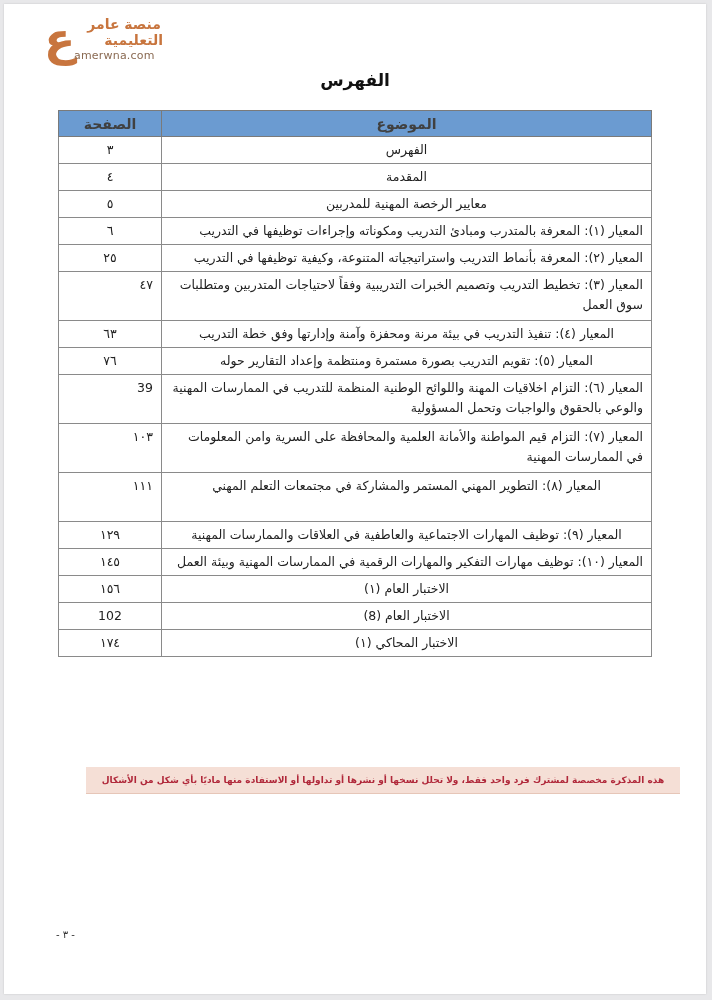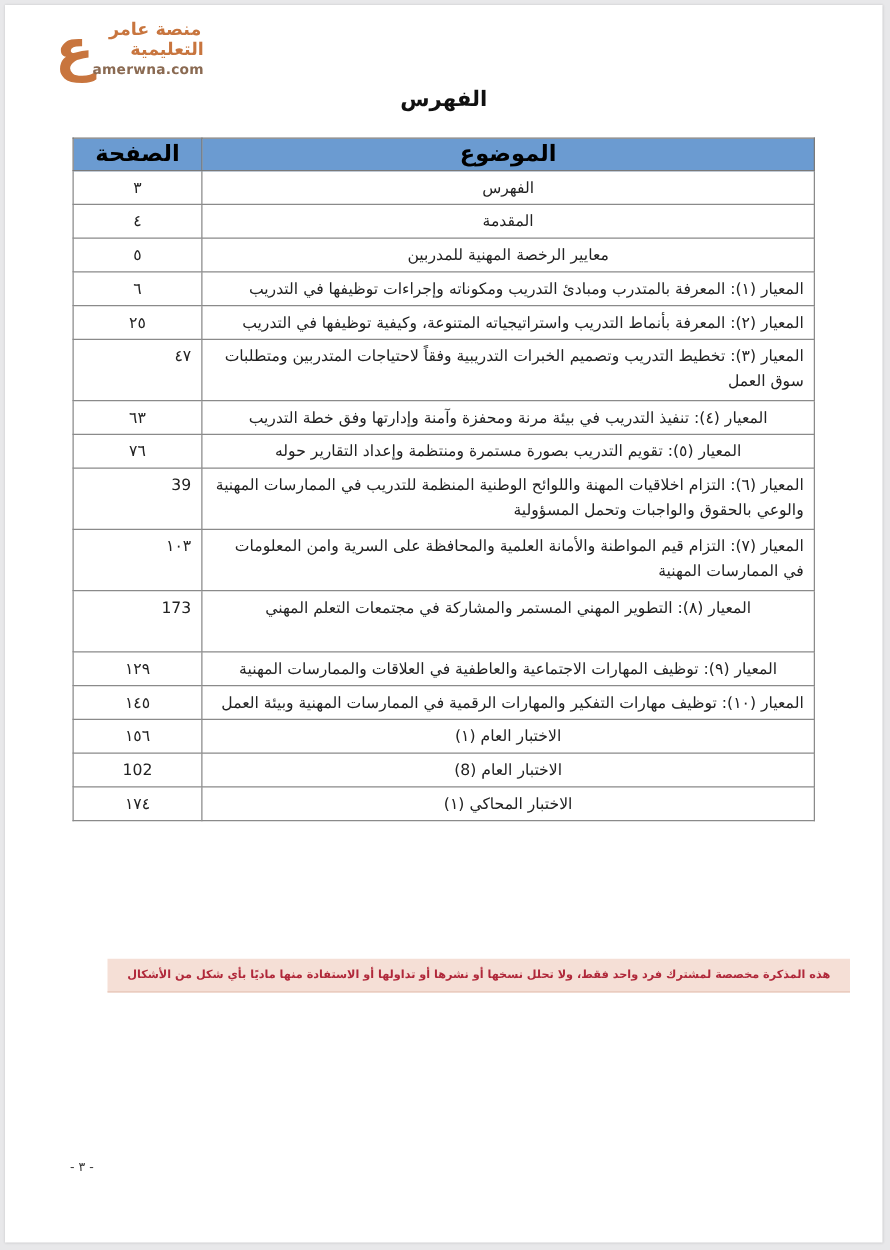--- a/index.html
+++ b/index.html
@@ -32,44 +32,44 @@
     color: #c8753e;
     font-size: 14px; line-height: 15px;
     font-weight: bold;
     white-space: nowrap;
     text-align: center;
   }
   .logo-ar1 { top: 3px; right: 8px; }
   .logo-ar2 { top: 19px; right: 6px; }
   .logo-url {
     position: absolute; left: 30px; top: 35px;
-    font-size: 11px; color: #8a6a52; font-weight: bold;
+    font-size: 11px; color: #8a6a52; font-weight: normal;
     letter-spacing: 0.2px;
   }
   .page-title {
     position: absolute; left: 0; right: 0; top: 66px;
     text-align: center;
     direction: rtl;
     font-size: 17px; font-weight: bold; color: #111;
   }
   table.toc {
     position: absolute; left: 54px; top: 106px;
     width: 594px;
     border-collapse: collapse;
     direction: rtl;
     font-size: 12.5px;
     color: #222;
   }
   table.toc th {
     background: #6b9bd1;
-    color: #000000;
+    color: #404040;
     font-weight: bold;
     height: 23px;
     border: 1px solid #7a7a7a;
-    font-size: 18px;
+    font-size: 14px;
   }
   table.toc td {
     border: 1px solid #8a8a8a;
     padding: 3px 8px;
     line-height: 20px;
     vertical-align: top;
   }
   td.topic { text-align: center; }
   td.topic.left { text-align: right; }
   td.pg { width: 82px; text-align: center; }
@@ -150,21 +150,21 @@
       <tr class="tall">
         <td class="topic">المعيار (٦): التزام اخلاقيات المهنة واللوائح الوطنية المنظمة للتدريب في الممارسات المهنية والوعي بالحقوق والواجبات وتحمل المسؤولية</td>
         <td class="pg">39</td>
       </tr>
       <tr class="tall">
         <td class="topic">المعيار (٧): التزام قيم المواطنة والأمانة العلمية والمحافظة على السرية وامن المعلومات في الممارسات المهنية</td>
         <td class="pg">١٠٣</td>
       </tr>
       <tr class="tall">
         <td class="topic" style="text-align:center">المعيار (٨): التطوير المهني المستمر والمشاركة في مجتمعات التعلم المهني</td>
-        <td class="pg">173</td>
+        <td class="pg">١١١</td>
       </tr>
       <tr>
         <td class="topic">المعيار (٩): توظيف المهارات الاجتماعية والعاطفية في العلاقات والممارسات المهنية</td>
         <td class="pg">١٢٩</td>
       </tr>
       <tr>
         <td class="topic left">المعيار (١٠): توظيف مهارات التفكير والمهارات الرقمية في الممارسات المهنية وبيئة العمل</td>
         <td class="pg">١٤٥</td>
       </tr>
       <tr>

